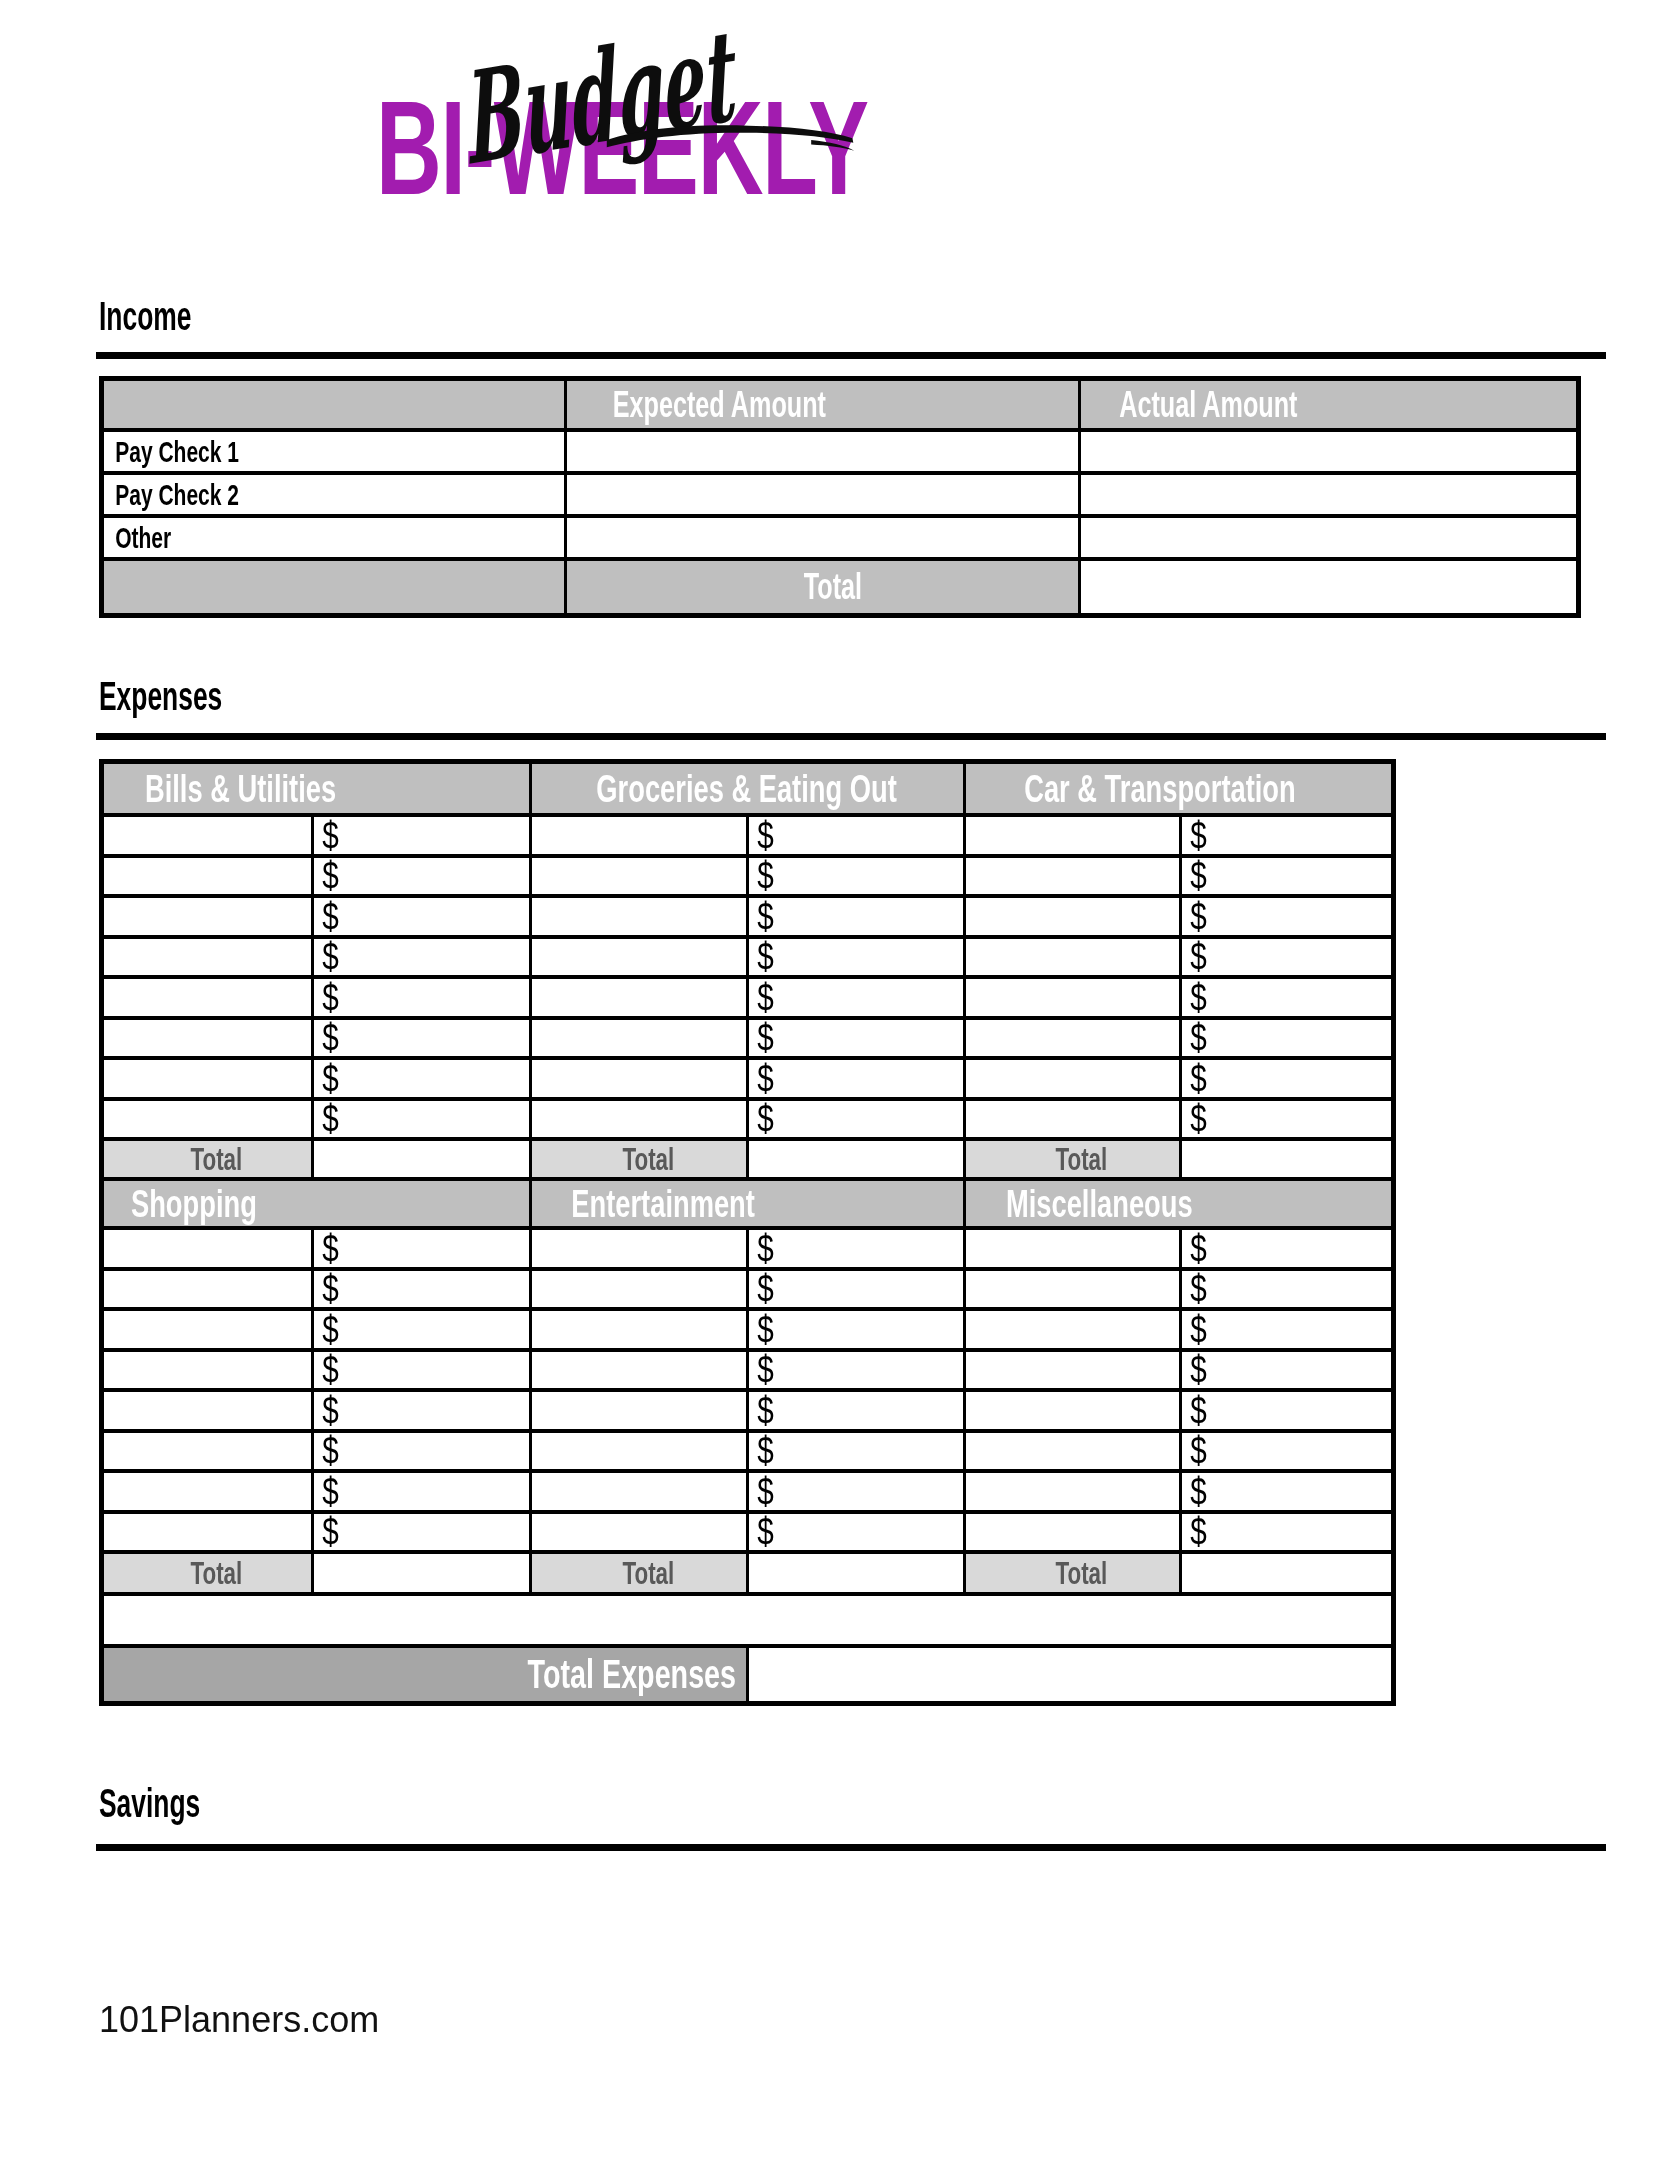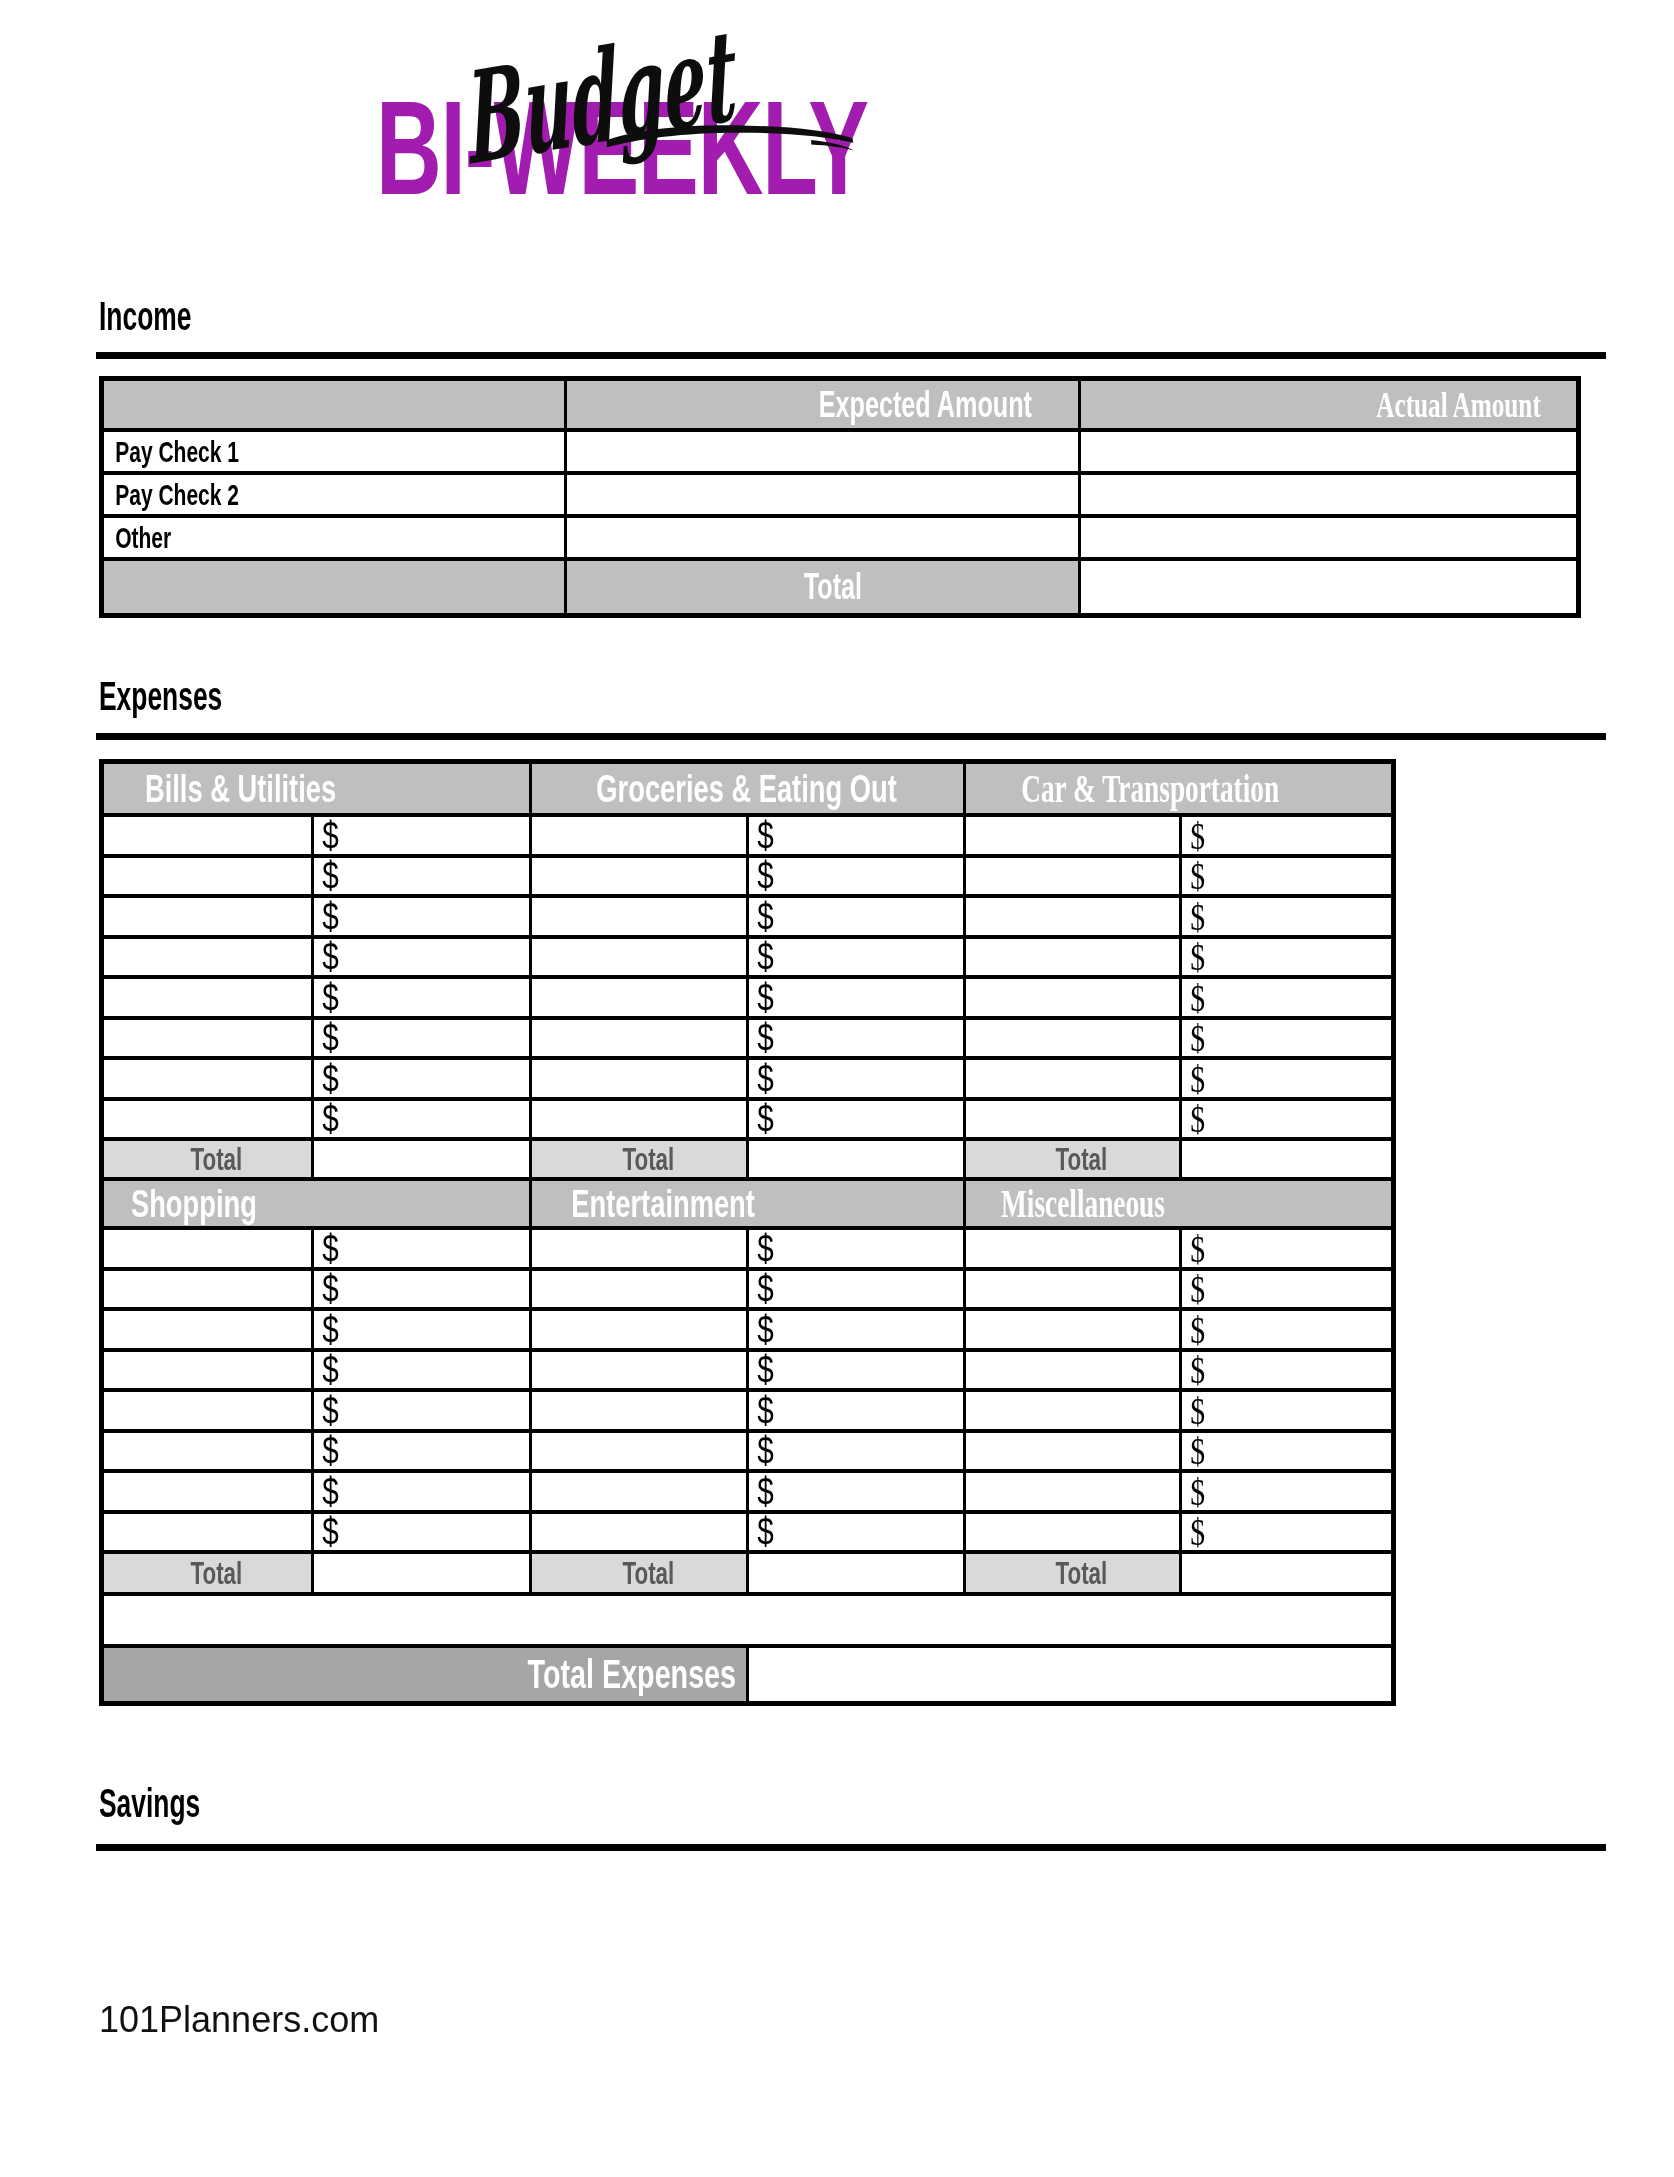--- a/index.html
+++ b/index.html
@@ -26,26 +26,26 @@
   .flourish{left:605px;top:113px;}
 
   
   .h1{font-size:40px;font-weight:bold;line-height:1;color:#000;}
   .rule{height:7.2px;background:#000;left:96px;width:1510px;}
 
   
   .grid{display:grid;box-sizing:border-box;border:5.4px solid #000;background:#fff;}
   .cell{display:flex;align-items:center;box-sizing:border-box;
         border-right:3.6px solid #000;border-bottom:4.5px solid #000;overflow:hidden;}
-  .cell.nbr{border-right:none;font-family:Liberation Serif, serif;}
+  .cell.nbr{border-right:none;}
   .cell.nbb{border-bottom:none;}
   .gray{background:#bfbfbf;}
   .lgray{background:#d9d9d9;}
   .dgray{background:#a6a6a6;}
-  .cell.ctr{justify-content:flex-end;}
+  .cell.ctr{justify-content:flex-start;}
   .cell.rgt{justify-content:center;}
 
   
   .income-table{left:99px;top:376px;width:1482px;height:242px;
     grid-template-columns:463px 514px 1fr;
     grid-template-rows:51px 43px 43px 43px 1fr;}
   .th-white{font-size:36px;font-weight:bold;color:#fff;}
   .row-label{font-size:30px;font-weight:bold;color:#000;padding-left:16px;}
   .total-white{font-size:36px;font-weight:bold;color:#fff;padding-right:12.5px;}
 

